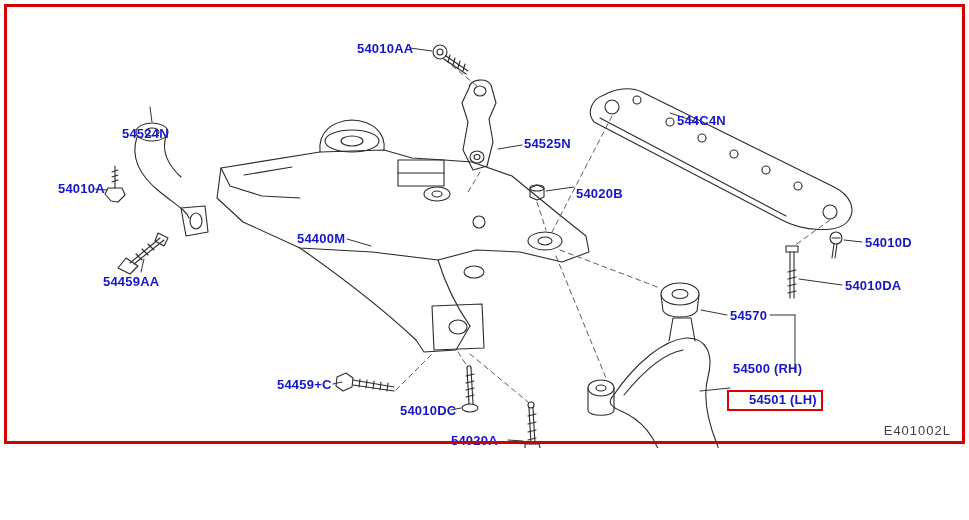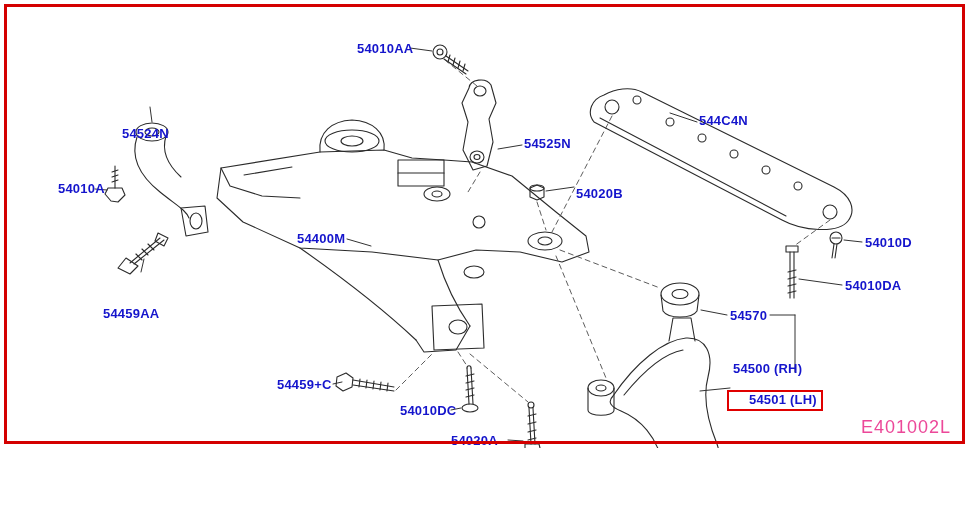--- a/index.html
+++ b/index.html
@@ -46,22 +46,22 @@
     border: 2px solid var(--highlight-color, #e00000);
     padding: 0 4px 1px 20px;
     margin-left: -6px;
     margin-top: -4px;
   }
 
   #drawing-code {
     position: absolute;
     right: 18px;
     bottom: 10px;
-    font-size: 18px;
-    color: #ec4899;
+    font-size: 13px;
+    color: #404040;
     letter-spacing: 1px;
     margin-top: 16px;
   }
 </style>
 </head>
 <body>
 
 <div id="stage">
 
   <svg id="diagram-svg" width="969" height="520" viewBox="0 0 969 520">
@@ -249,27 +249,27 @@
       <line x1="730" y1="388" x2="700" y2="391"></line>
       <line x1="333" y1="384" x2="342" y2="382"></line>
       <line x1="451" y1="410" x2="461" y2="408"></line>
       <line x1="508" y1="440" x2="523" y2="441"></line>
     </g>
   </svg>
 
   <div id="labels-layer">
       <div class="part-label" style="left: 357px; top: 41px;">54010AA</div>
       <div class="part-label" style="left: 122px; top: 93px; margin-top: 33px;">54524N</div>
-      <div class="part-label" style="left: 699px; top: 113px;">544C4N</div>
+      <div class="part-label" style="left: 677px; top: 113px;">544C4N</div>
       <div class="part-label" style="left: 524px; top: 136px;">54525N</div>
       <div class="part-label" style="left: 58px; top: 181px;">54010A</div>
       <div class="part-label" style="left: 576px; top: 186px;">54020B</div>
       <div class="part-label" style="left: 297px; top: 231px;">54400M</div>
       <div class="part-label" style="left: 865px; top: 235px;">54010D</div>
-      <div class="part-label" style="left: 103px; top: 274px; margin-top: 32px;">54459AA</div>
+      <div class="part-label" style="left: 103px; top: 274px;">54459AA</div>
       <div class="part-label" style="left: 845px; top: 278px; text-align: right;">54010DA</div>
       <div class="part-label" style="left: 730px; top: 308px;">54570</div>
       <div class="part-label" style="left: 733px; top: 361px;">54500 (RH)</div>
       <div class="part-label" style="left: 277px; top: 377px;">54459+C</div>
       <div class="part-label highlighted" style="left: 733px; top: 394px;">54501 (LH)</div>
       <div class="part-label" style="left: 400px; top: 403px;">54010DC</div>
       <div class="part-label" style="left: 451px; top: 433px;">54020A</div>
     </div>
 
   <div id="page-border"></div>

